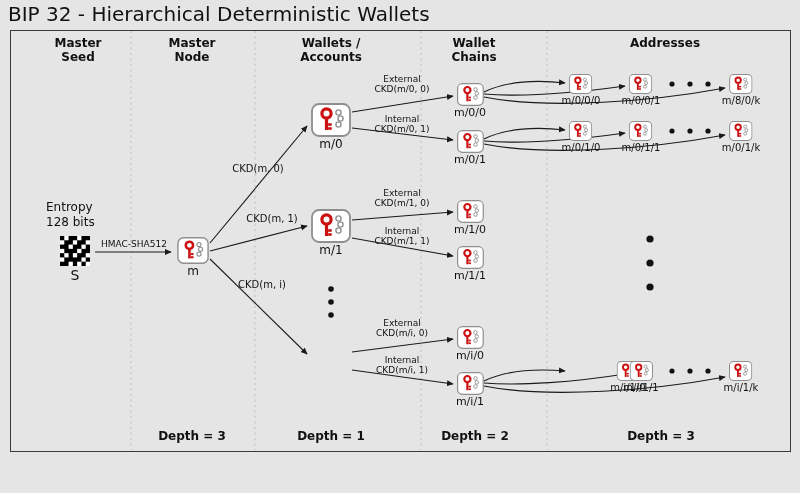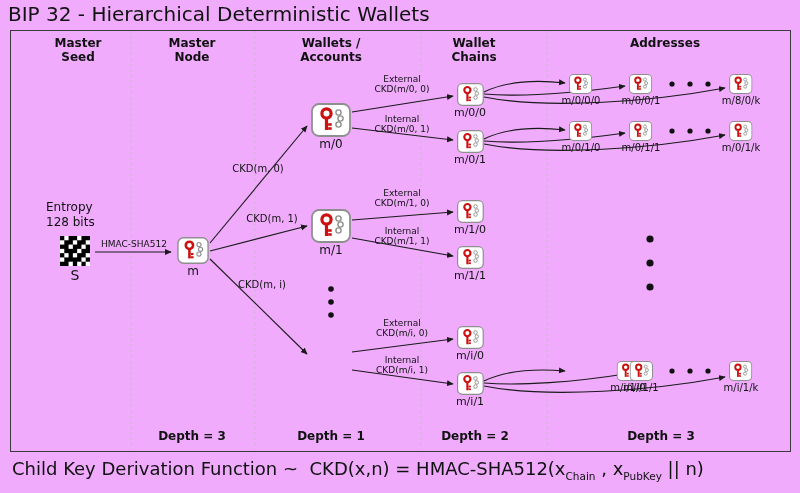--- a/index.html
+++ b/index.html
@@ -1,17 +1,17 @@
 <!DOCTYPE html>
 <html style="--key-red: #cc1111; --node-border: #8f8f8f; --connector: #1a1a1a; --separator: #bdbdbd;"><head>
 <meta charset="utf-8">
 <title>BIP 32 Diagram</title>
 <style>
   html,body{margin:0;padding:0;background:#fff;}
-  .page{position:relative;width:800px;height:493px;background:#f0abfc;
+  .page{position:relative;width:800px;height:493px;background:#e5e5e5;
         font-family:"DejaVu Sans","Liberation Sans",sans-serif;color:#111;overflow:hidden;}
   .abs{position:absolute;}
   .title{position:absolute;left:8px;top:2px;font-size:20px;font-weight:400;white-space:nowrap;}
   .frame{position:absolute;left:10px;top:30px;width:779px;height:420px;border:1.4px solid #3a3a3a;background:transparent;}
   .overlay{position:absolute;left:0;top:0;pointer-events:none;}
   .chead{position:absolute;transform:translateX(-50%);text-align:center;font-weight:bold;
          font-size:12px;line-height:14px;white-space:pre-line;}
   .depth{position:absolute;transform:translateX(-50%);text-align:center;font-weight:bold;
          font-size:12px;white-space:nowrap;}
   .elabel{position:absolute;transform:translateX(-50%);text-align:center;font-size:10px;
@@ -272,15 +272,14 @@
         <use href="#keyicon"></use>
       </svg>
     <div class="nlabel">m/i/1/k</div>
   </div>
 
   <div class="depth" style="left:192px;top:429px;">Depth = 3</div>
   <div class="depth" style="left:331px;top:429px;">Depth = 1</div>
   <div class="depth" style="left:475px;top:429px;">Depth = 2</div>
   <div class="depth" style="left:661px;top:429px;">Depth = 3</div>
 
-  <div class="formula"><span>Child Key Derivation Function ~  CKD(x,n) = HMAC-SHA512(x</span><sub>Chain</sub><span> , x</span><sub>PubKey</sub><span> || n)</span></div>
 
 </div>
 
 </body></html>

